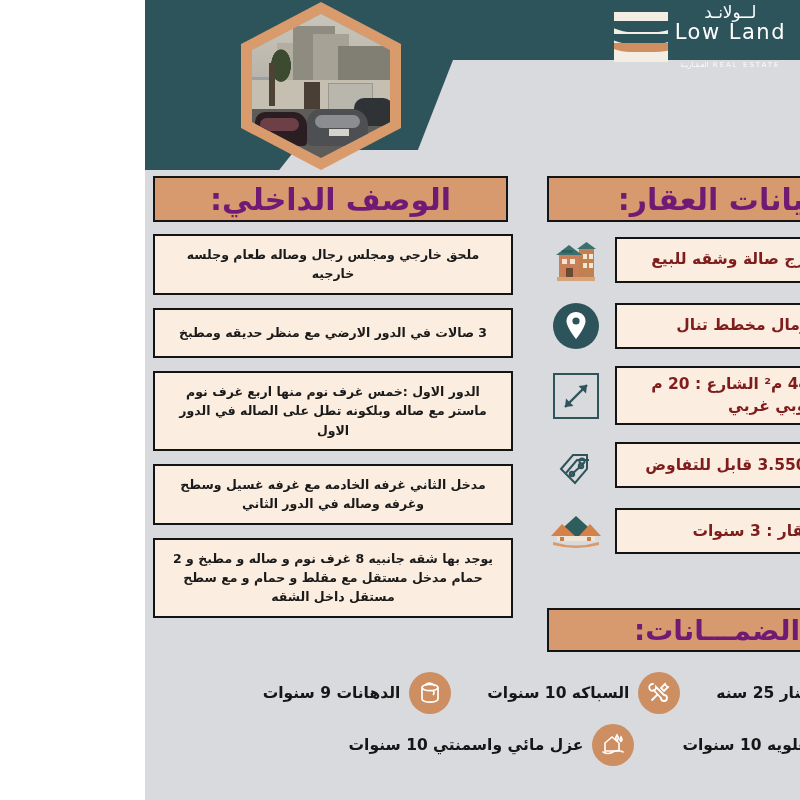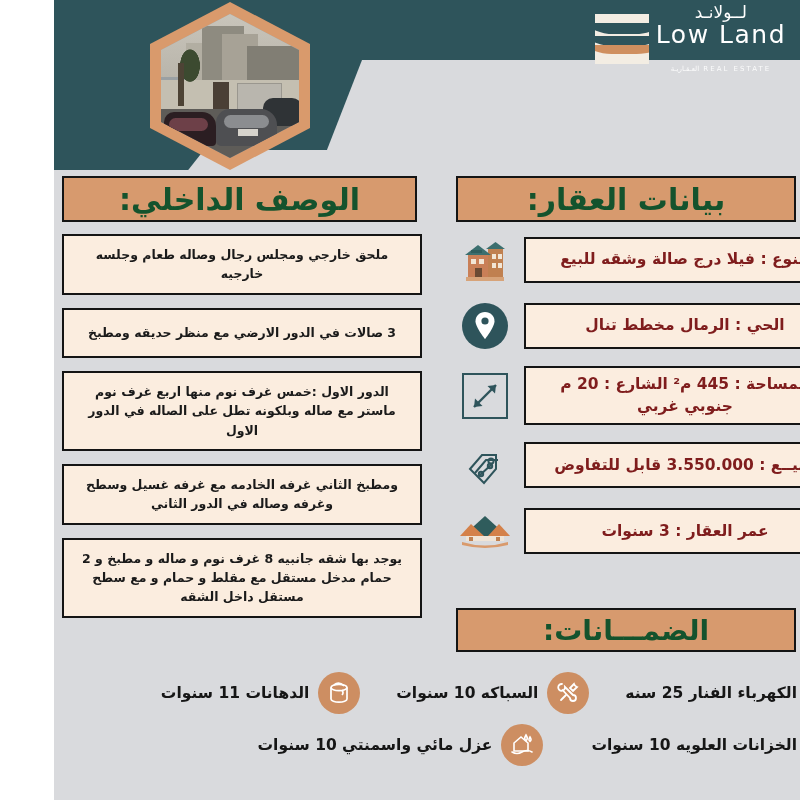--- a/index.html
+++ b/index.html
@@ -6,21 +6,21 @@
   html, body {
     margin: 0;
     padding: 0;
     background: #ffffff;
   }
   body {
     font-family: "DejaVu Sans", "Liberation Sans", sans-serif;
   }
   .poster {
     position: relative;
-    width: 746px;
+    width: 655px;
     height: 800px;
     overflow: hidden;
     background: #d9dadd;
   }
   .teal-left {
     position: absolute;
     left: 0;
     top: 0;
     width: 330px;
     height: 200px;
@@ -142,21 +142,21 @@
   .logo-mark .w2 {
     position:absolute; left:-6px; top:22px; width:70px; height:10px;
     background:#2e545b; border-radius:0 0 40px 40px/0 0 16px 16px;
   }
   .logo-mark .w3 {
     position:absolute; left:-6px; top:31px; width:70px; height:9px;
     background:#cf8f5f; border-radius:0 0 40px 40px/0 0 16px 16px;
   }
   .logo-text { text-align: center; line-height: 1; color: #ffffff; }
   .logo-ar   { font-size: 17px; letter-spacing: 1px; font-weight: 400; }
-  .logo-en   { font-size: 25px; letter-spacing: 1.5px; margin-top: 1px; font-weight: 400; }
+  .logo-en   { font-size: 21px; letter-spacing: 1.5px; margin-top: 1px; font-weight: 400; }
   .logo-sub  { font-size: 7px;  letter-spacing: 2px;   margin-top: 19px; opacity: .9; }
 
   
   .headline {
     position: absolute;
     right: 40px;
     top: 74px;
     width: 420px;
     z-index: 7;
     text-align: center;
@@ -171,21 +171,21 @@
   }
 
   
   .sec-head {
     position: absolute;
     z-index: 7;
     background: #d79a6e;
     border: 2px solid #141414;
     box-sizing: border-box;
     text-align: center;
-    color: #14532d;
+    color: #701a75;
     font-weight: bold;
     display: flex;
     align-items: center;
     justify-content: center;
   }
   .sec-desc  { left: 8px;   top: 176px; width: 355px; height: 46px; font-size: 30px; }
   .sec-data  { left: 402px; top: 176px; width: 340px; height: 46px; font-size: 30px; }
   .sec-guar  { left: 402px; top: 608px; width: 340px; height: 44px; font-size: 28px; letter-spacing: 1px; }
 
   
@@ -370,21 +370,21 @@
   <div class="watermark"> </div>
 
   <div class="sec-head sec-desc">الوصف الداخلي:</div>
   <div class="sec-head sec-data">بيانات العقار:</div>
   <div class="sec-head sec-guar">الضمـــانات:</div>
 
   <div class="desc-col">
     <div class="desc-card h1card">ملحق خارجي ومجلس رجال وصاله طعام وجلسه خارجيه</div>
     <div class="desc-card h2card">3 صالات في الدور الارضي مع  منظر حديقه ومطبخ</div>
     <div class="desc-card h3card">الدور الاول :خمس غرف نوم منها اربع غرف نوم ماستر مع صاله وبلكونه تطل على الصاله في الدور الاول</div>
-    <div class="desc-card h4card">ومطبخ الثاني غرفه الخادمه مع غرفه غسيل وسطح وغرفه وصاله في الدور الثاني</div>
+    <div class="desc-card h4card">مدخل الثاني غرفه الخادمه مع غرفه غسيل وسطح وغرفه وصاله في الدور الثاني</div>
     <div class="desc-card h5card">يوجد بها شقه جانبيه 8 غرف نوم و صاله و مطبخ و 2 حمام مدخل مستقل مع مقلط و حمام   و مع سطح مستقل داخل الشقه</div>
   </div>
 
   <div class="data-col">
 
     <div class="data-row">
       <div class="data-box">النوع : فيلا درج صالة وشقه للبيع</div>
       <div class="data-icon">
         <svg width="46" height="44" viewBox="0 0 46 44">
           <rect x="6" y="16" width="20" height="24" fill="#c97f57"></rect>
@@ -493,21 +493,21 @@
         <div class="guar-circle">
           <svg width="26" height="26" viewBox="0 0 26 26">
             <g fill="none" stroke="#fff" stroke-width="1.7">
               <ellipse cx="13" cy="7.5" rx="8" ry="3.2"></ellipse>
               <path d="M5 7.5 L5 19 a8 3.2 0 0 0 16 0 L21 7.5"></path>
               <path d="M8 5 q5 -4 10 1"></path>
               <path d="M16 10 q2 3 0 5"></path>
             </g>
           </svg>
         </div>
-        <div class="guar-label">الدهانات 11 سنوات</div>
+        <div class="guar-label">الدهانات 9 سنوات</div>
       </div>
     </div>
 
     <div class="guar-row row2">
       <div class="guar-item">
         <div class="guar-circle">
           <svg width="24" height="26" viewBox="0 0 24 26">
             <rect x="4" y="3" width="16" height="20" rx="2" fill="none" stroke="#fff" stroke-width="1.7"></rect>
             <line x1="4" y1="7.5" x2="20" y2="7.5" stroke="#fff" stroke-width="1.2"></line>
             <line x1="8" y1="9" x2="8" y2="22" stroke="#fff" stroke-width="1.1"></line>

